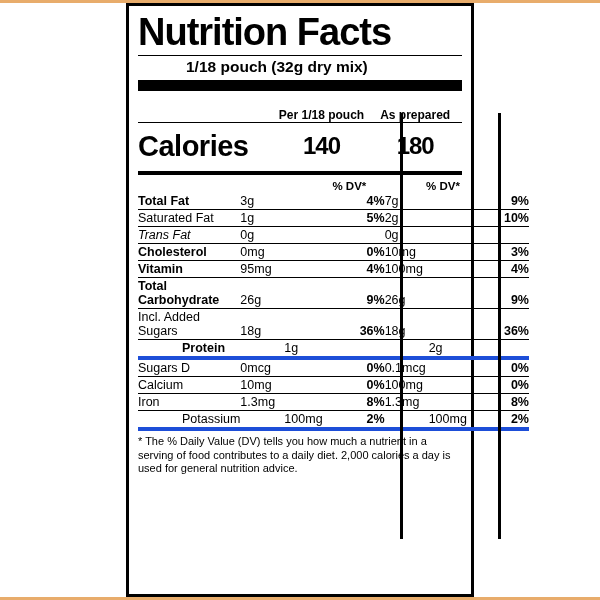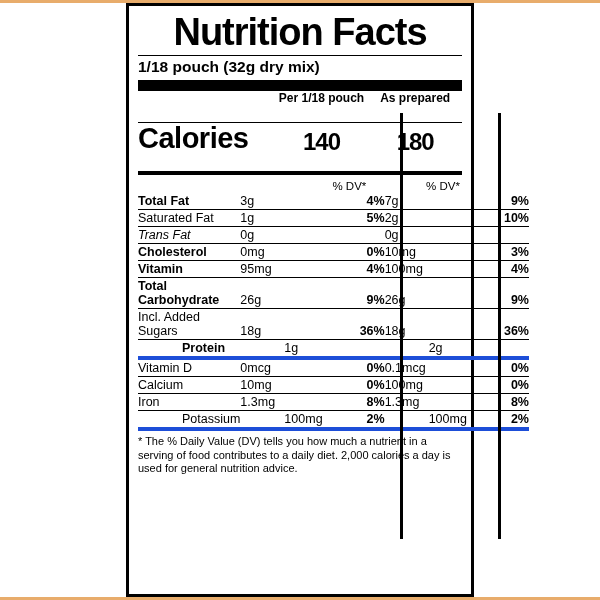--- a/index.html
+++ b/index.html
@@ -42,21 +42,20 @@
     background: #ffffff;
     padding: 4px 9px 6px 9px;
   }
 
   .nf-title {
     font-family: "Liberation Sans", sans-serif;
     font-weight: bold;
     font-size: 38px;
     line-height: 42px;
     letter-spacing: -1px;
-    text-align: center;
     margin: 1px 0 0 0;
     white-space: nowrap;
   }
 
   .rule-thin {
     border-bottom: 1px solid #000;
     margin: 2px 0;
   }
   .rule-med {
     border-bottom: 4px solid #000;
@@ -79,42 +78,42 @@
   .serving-size-row {
     display: flex;
     justify-content: space-between;
     align-items: baseline;
     font-weight: bold;
     font-size: 15.5px;
     line-height: 18px;
     padding-bottom: 1px;
   }
   .serving-size-row .ss-label { white-space: nowrap; }
-  .serving-size-row .ss-value { white-space: nowrap; }
+  .serving-size-row .ss-value { white-space: nowrap; margin-left: 48px; }
 
   
   .col-head {
     display: flex;
-    align-items: flex-start;
+    align-items: flex-end;
     height: 30px;
   }
   .col-head .spacer { width: 140px; }
   .col-head .ch {
     font-weight: bold;
     font-size: 12px;
     line-height: 13px;
     text-align: center;
   }
   .ch.c1 { width: 96px; }
   .ch.c2 { width: 96px; }
 
   
   .cal-row {
     display: flex;
-    align-items: flex-start;
+    align-items: center;
     height: 46px;
   }
   .cal-label {
     width: 140px;
     font-weight: bold;
     font-size: 29px;
     line-height: 31px;
     letter-spacing: -0.5px;
   }
   .cal-val {
@@ -129,21 +128,21 @@
   
   .dv-row {
     display: flex;
     height: 16px;
     align-items: flex-end;
   }
   .dv-row .spacer { width: 140px; }
   .dv-row .dv {
     width: 96px;
     text-align: right;
-    font-weight: normal;
+    font-weight: bold;
     font-size: 11.5px;
     line-height: 13px;
     padding-right: 2px;
     box-sizing: border-box;
   }
 
   
   table.nutr {
     width: 100%;
     border-collapse: collapse;
@@ -274,21 +273,21 @@
           <td class="p2">36%</td>
         </tr>
         <tr class="thick">
           <td class="name bold">Protein</td>
           <td class="v1">1g</td>
           <td class="p1"></td>
           <td class="v2">2g</td>
           <td class="p2"></td>
         </tr>
         <tr>
-          <td class="name">Vitamin D</td>
+          <td class="name">Sugars D</td>
           <td class="v1">0mcg</td>
           <td class="p1">0%</td>
           <td class="v2">0.1mcg</td>
           <td class="p2">0%</td>
         </tr>
         <tr>
           <td class="name">Calcium</td>
           <td class="v1">10mg</td>
           <td class="p1">0%</td>
           <td class="v2">100mg</td>

